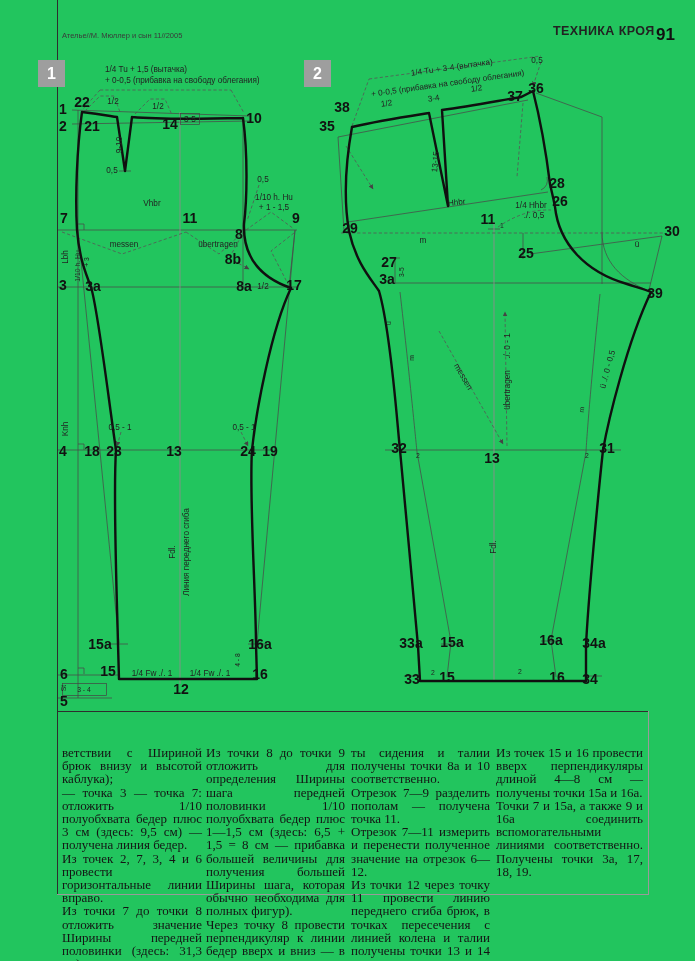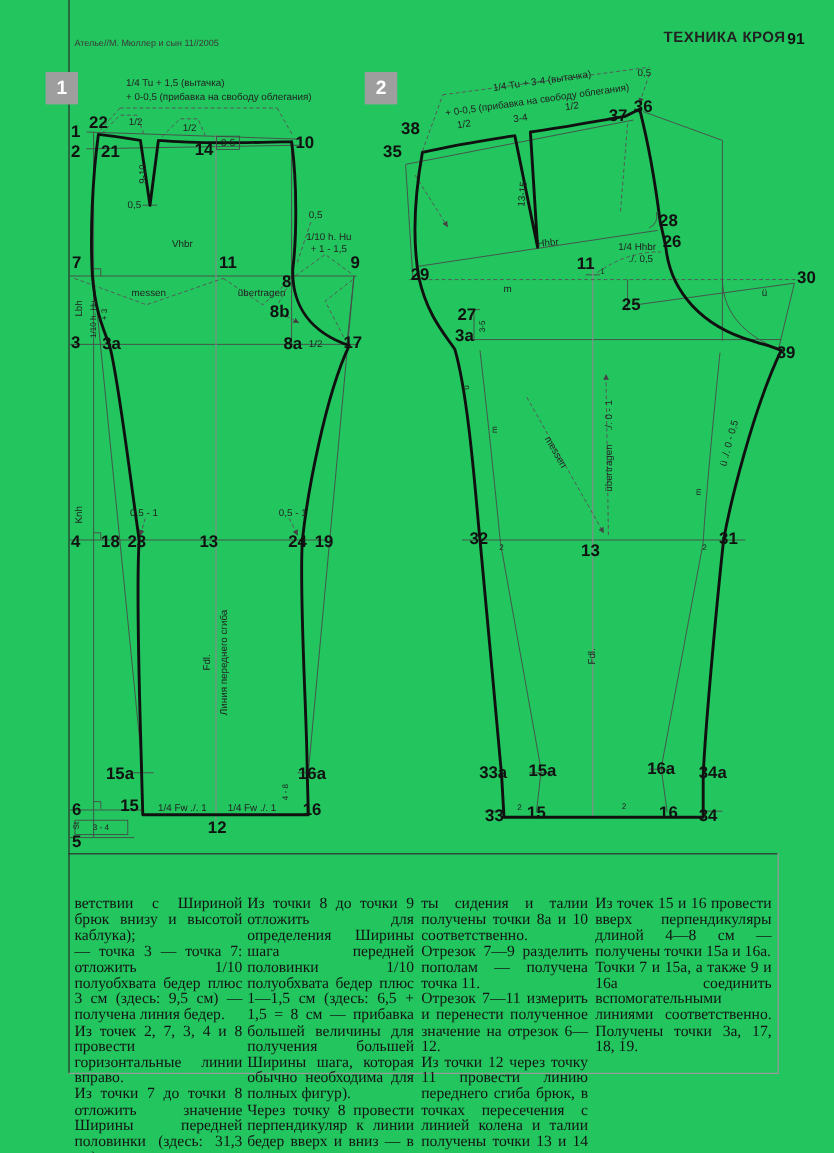--- a/index.html
+++ b/index.html
@@ -2,21 +2,21 @@
 <html><head>
 <meta charset="utf-8">
 <style>
   html,body{margin:0;padding:0;background:#ffffff;}
   .page{position:relative;width:695px;height:961px;background:#22c55e;overflow:hidden;
         font-family:"Liberation Sans",sans-serif;color:#1a1a1a;}
   .rule{position:absolute;background:#2e2e2e;}
   .rule-gray{position:absolute;background:#9a9a9a;}
   .journal{position:absolute;left:62px;top:31px;font-size:7.5px;color:#3a3a3a;}
   .section{position:absolute;left:553px;top:24px;font-size:12.5px;font-weight:600;letter-spacing:.4px;color:#222;}
-  .pagenum{position:absolute;left:656px;top:25px;font-size:13px;font-weight:700;color:#111;}
+  .pagenum{position:absolute;left:656px;top:25px;font-size:17px;font-weight:700;color:#111;}
   .badge{position:absolute;width:27px;height:27px;background:#9e9e9e;color:#fff;
          font-size:16px;font-weight:700;display:flex;align-items:center;justify-content:center;}
   #draft{position:absolute;left:0;top:0;}
   .ln-t{stroke:#4a4a4a;stroke-width:.75;fill:none;}
   .ln-b{stroke:#101010;stroke-width:2.4;fill:none;stroke-linecap:round;}
   .ln-d{stroke:#565656;stroke-width:.8;fill:none;stroke-dasharray:3.2 2.2;}
   .ln-g{stroke:#8c8c8c;stroke-width:.9;fill:none;}
   .bx{stroke:#444;stroke-width:.7;fill:none;}
   .lb-pt{font:700 14px "Liberation Sans",sans-serif;fill:#111;text-anchor:middle;}
   .lb-sm{font:8.2px "Liberation Sans",sans-serif;fill:#222;text-anchor:middle;}
@@ -244,21 +244,21 @@
     </g>
   </svg>
 
   <div class="rule" style="left:57px;top:711px;width:591px;height:1px;"></div>
   <div class="rule-gray" style="left:57px;top:894px;width:592px;height:1px;"></div>
   <div class="rule-gray" style="left:648px;top:711px;width:1px;height:184px;"></div>
 
   <div class="textblock" style="left:62px;width:140px;">
       <p>ветствии с Шириной брюк внизу и высотой каблука);</p>
       <p>— точка 3 — точка 7: отложить 1/10 полуобхвата бедер плюс 3 см (здесь: 9,5 см) — получена линия бедер.</p>
-      <p>Из точек 2, 7, 3, 4 и 8 провести горизонтальные линии вправо.</p>
+      <p>Из точек 2, 7, 3, 4 и 6 провести горизонтальные линии вправо.</p>
       <p>Из точки 7 до точки 8 отложить значение Ширины передней половинки (здесь: 31,3 см).</p>
     </div>
   <div class="textblock" style="left:206px;width:139px;">
       <p>Из точки 8 до точки 9 отложить для определения Ширины шага передней половинки 1/10 полуобхвата бедер плюс 1—1,5 см (здесь: 6,5 + 1,5 = 8 см — прибавка большей величины для получения большей Ширины шага, которая обычно необходима для полных фигур).</p>
       <p>Через точку 8 провести перпендикуляр к линии бедер вверх и вниз — в точках пересечения с линиями Высо-</p>
     </div>
   <div class="textblock" style="left:351px;width:139px;">
       <p>ты сидения и талии получены точки 8а и 10 соответственно.</p>
       <p>Отрезок 7—9 разделить пополам — получена точка 11.</p>
       <p>Отрезок 7—11 измерить и перенести полученное значение на отрезок 6—12.</p>

